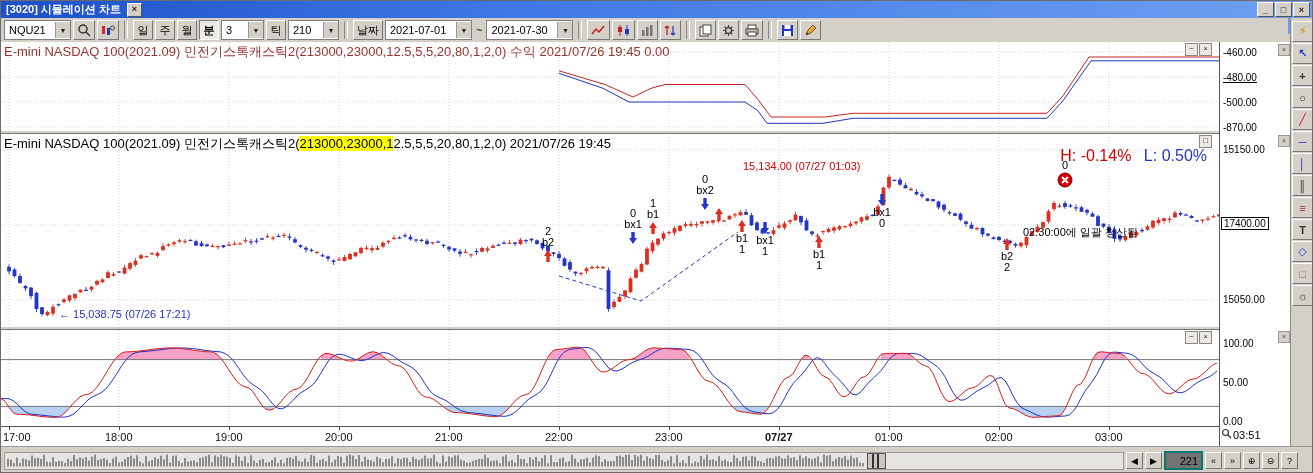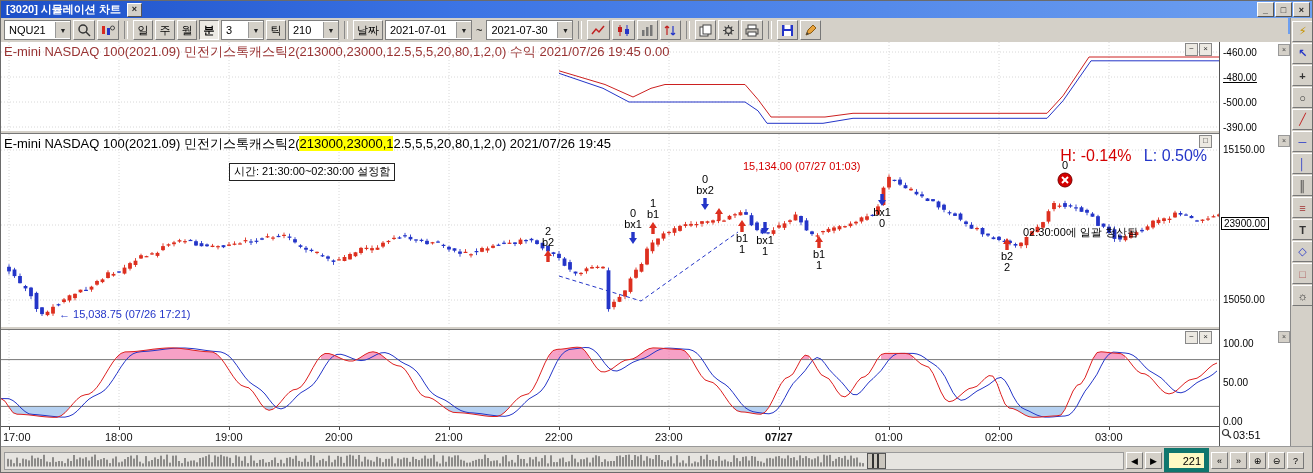--- a/index.html
+++ b/index.html
@@ -69,21 +69,21 @@
     border-color:#fff #777 #777 #fff;display:flex;align-items:center;justify-content:center;
     font-size:11px;font-weight:bold;}
   
   .bottombar{position:absolute;left:0;top:445px;width:1313px;height:28px;background:#d4d0c8;
     border-top:1px solid #999;display:flex;align-items:center;gap:2px;padding:0 3px;box-sizing:border-box;}
   .track{position:relative;width:1118px;height:16px;background:#e6e4e0;border:1px solid #9a9a9a;flex:none;}
   .thumb{position:absolute;left:862px;top:0;width:17px;height:14px;background:#cac6be;border:1px solid #555;
     background-image:linear-gradient(90deg,transparent 4px,#333 4px,#333 6px,transparent 6px,transparent 9px,#333 9px,#333 11px,transparent 11px);}
   .bbtn{width:17px;height:17px;flex:none;border:1px solid;border-color:#fff #777 #777 #fff;background:#d4d0c8;
     font-size:9px;display:flex;align-items:center;justify-content:center;padding:0;font-family:inherit;}
-  .countbox{width:32px;height:15px;background:#fef9c3;border:5px solid #0f766e;font-size:11px;
+  .countbox{width:32px;height:15px;background:#737373;border:2px solid #0f766e;font-size:11px;
     display:flex;align-items:center;justify-content:flex-end;padding-right:3px;flex:none;}
   svg text{font-family:"Liberation Sans","DejaVu Sans",sans-serif;}
   button{cursor:pointer;}
 </style>
 </head>
 <body>
 
 <div class="app">
 
   <div class="titlebar">
@@ -728,21 +728,20 @@
         <text x="58" y="184" fill="#2435c8" font-size="11">← 15,038.75 (07/26 17:21)</text>
         <text x="1022" y="102" fill="#000" font-size="11">02:30:00에 일괄 청산됨</text>
       </svg>
     <div class="phead">
       <span>E-mini NASDAQ 100(2021.09) 민전기스톡캐스틱2(</span><span class="ylw">213000,23000,1</span><span>2.5,5,5,20,80,1,2,0)  2021/07/26 19:45</span>
     </div>
     <div class="hlbadge">
       <span class="hi">H: -0.14%</span>
       <span class="lo">L: 0.50%</span>
     </div>
-    <div class="tooltip">시간: 21:30:00~02:30:00 설정함</div>
     <div class="pctl">
       <span class="pbox">□</span>
     </div>
   </div>
   <div class="splitter" style="top:325px;"></div>
 
   <div class="panel" id="panel-stoch" style="top:329px;height:96px;">
     <svg id="stoch-svg" width="1218" height="96">
         <line x1="8" y1="0" x2="8" y2="96" stroke="#d8d8d8" stroke-dasharray="1,2"></line>
         <line x1="118" y1="0" x2="118" y2="96" stroke="#d8d8d8" stroke-dasharray="1,2"></line>
@@ -808,23 +807,23 @@
     <div class="ax-zoom">
       <svg width="11" height="11">
           <circle cx="4.5" cy="4.5" r="3" fill="none" stroke="#333" stroke-width="1.2"></circle>
           <line x1="7" y1="7" x2="10" y2="10" stroke="#333" stroke-width="1.2"></line>
         </svg>
     </div>
     <div class="ax-last">03:51</div>
   <div class="axlabel" style="top: 5px;">-460.00</div>
       <div class="axlabel" style="top: 30px; text-decoration: underline;">-480.00</div>
       <div class="axlabel" style="top: 55px;">-500.00</div>
-      <div class="axlabel" style="top: 80px;">-390.00</div>
+      <div class="axlabel" style="top: 80px;">-870.00</div>
       <div class="axlabel" style="top: 102px;">15150.00</div>
-      <div class="axlabel boxed" style="top: 175px;">23900.00</div>
+      <div class="axlabel boxed" style="top: 175px;">17400.00</div>
       <div class="axlabel" style="top: 252px;">15050.00</div>
       <div class="axlabel" style="top: 296px;">100.00</div>
       <div class="axlabel" style="top: 335px;">50.00</div>
       <div class="axlabel" style="top: 374px;">0.00</div>
       <div class="axicon" style="top: 2px;">×</div>
       <div class="axicon" style="top: 93px;">×</div>
       <div class="axicon" style="top: 289px;">×</div>
     </div>
 
   <div class="tool-col" id="tool-col">

